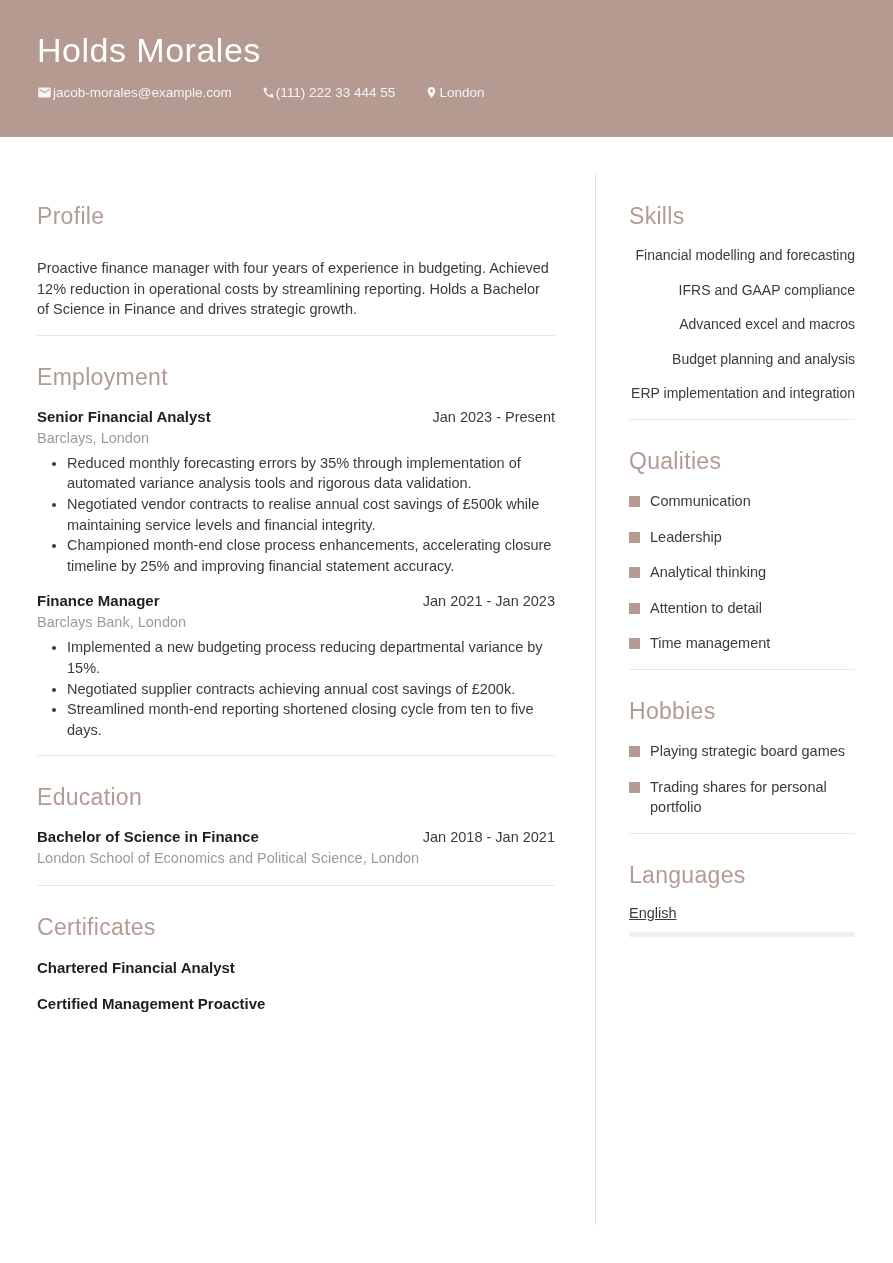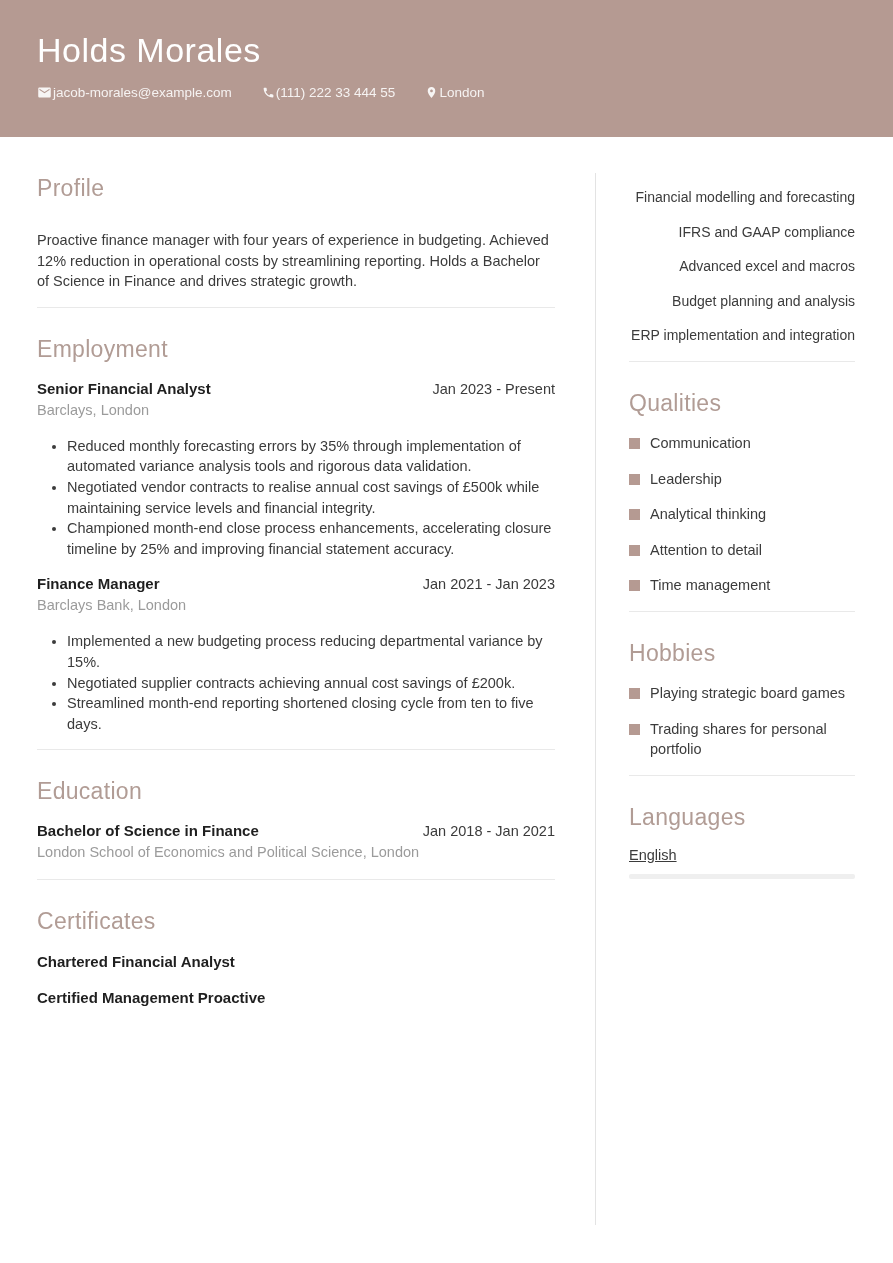--- a/index.html
+++ b/index.html
@@ -44,38 +44,39 @@
   .main-col { width: 518px; flex: none; }
   .v-divider { width: 1px; background: #e3e3e3; flex: none; margin: 0 33px 0 40px; }
   .side-col { flex: 1; min-width: 0; }
   
   .section-title {
     font-size: 23px;
     font-weight: 500;
     color: #b19c95;
     line-height: 30px;
     letter-spacing: 0.3px;
+    margin-top: 28px;
   }
   .mt-section { margin-top: 26px; }
   .h-divider { border: none; border-top: 1px solid #e9e9e9; margin-top: 15px; }
   .body-text { font-size: 14.5px; line-height: 20.6px; color: #3b3b3b; }
   .muted { color: #9b9b9b; }
   
   .profile-text { margin-top: 27px; }
   
   .entry-header {
     display: flex;
     justify-content: space-between;
     align-items: baseline;
     margin-top: 14px;
   }
   .entry-title { font-size: 15px; font-weight: 700; color: #1f1f1f; line-height: 21px; }
   .entry-dates { font-size: 14.5px; color: #3b3b3b; line-height: 21px; white-space: nowrap; }
   .entry-sub { font-size: 14.5px; line-height: 20px; }
-  .bullet-list { list-style: disc; padding-left: 30px; margin-top: 16px; }
+  .bullet-list { list-style: disc; padding-left: 30px; margin-top: 5px; }
   .bullet-list li { font-size: 14.5px; line-height: 20.6px; color: #3b3b3b; }
   
   .cert-item { font-size: 15px; font-weight: 700; color: #1f1f1f; line-height: 21px; margin-top: 15px; }
   .cert-item:first-of-type { margin-top: 13px; }
   
   .skill-item { font-size: 14px; line-height: 20.6px; margin-top: 14px; text-align: right; }
   .skill-item:first-of-type { margin-top: 14px; }
   .marker-item { display: flex; align-items: flex-start; gap: 10px; margin-top: 15px; }
   .marker-item:first-of-type { margin-top: 13px; }
   .sq-bullet { width: 11px; height: 11px; background: #b59a92; flex: none; margin-top: 5px; }
@@ -174,20 +175,21 @@
       <div class="cert-item">Certified Management Proactive</div>
     </div>
 
   </div>
 
   <div class="v-divider"></div>
 
   <div class="side-col">
 
     <div>
+      <div class="section-title">Skills</div>
       <div class="skill-item">Financial modelling and forecasting</div>
       <div class="skill-item">IFRS and GAAP compliance</div>
       <div class="skill-item">Advanced excel and macros</div>
       <div class="skill-item">Budget planning and analysis</div>
       <div class="skill-item">ERP implementation and integration</div>
       <hr class="h-divider">
     </div>
 
     <div>
       <div class="section-title mt-section">Qualities</div>

